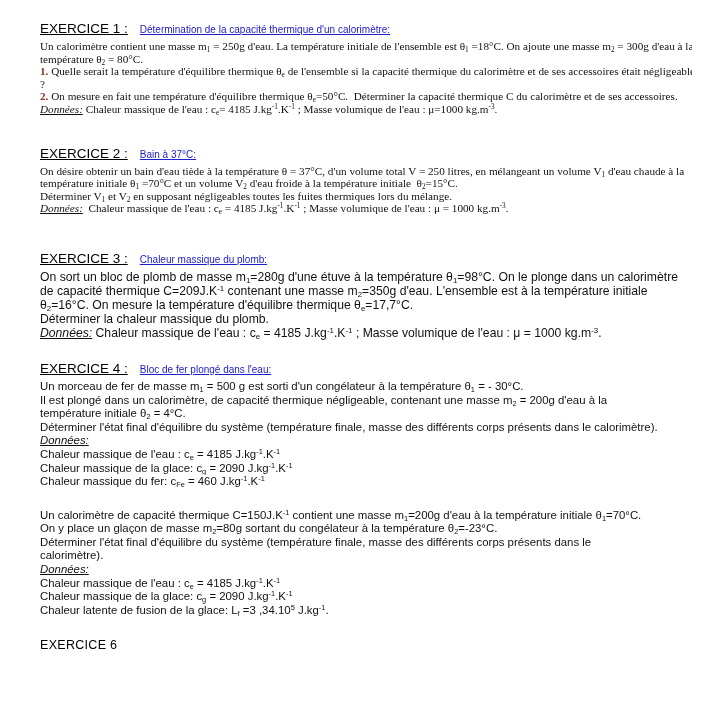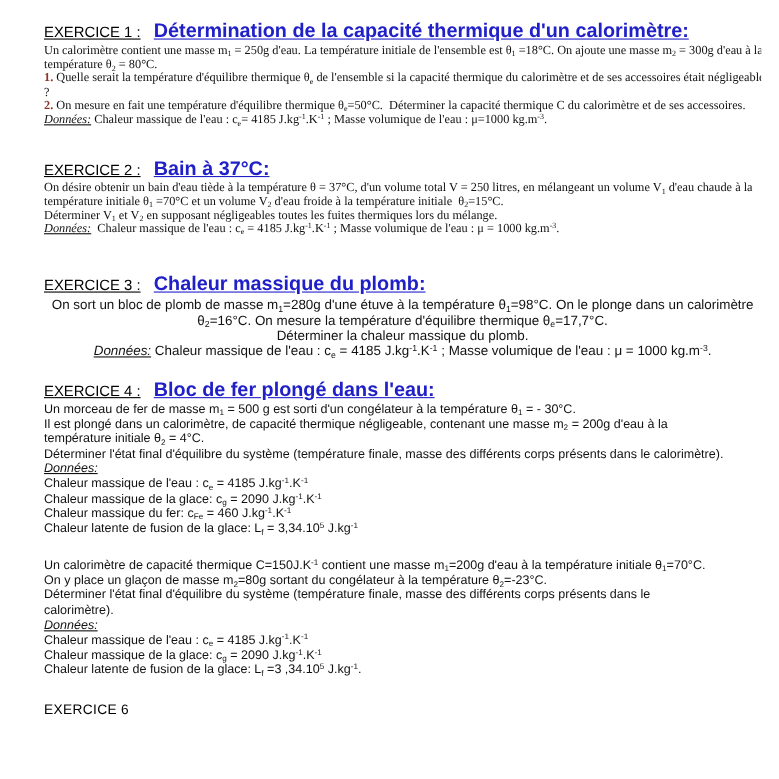--- a/index.html
+++ b/index.html
@@ -12,31 +12,31 @@
     color: #111111;
   }
   .page { padding: 20px 16px 0 40px; }
 
   .ex-header { line-height: 16px; margin-bottom: 2px; white-space: nowrap; }
   .ex-label {
     font-weight: 400; font-size: 13.5px; color: #000000;
     text-decoration: underline;
   }
   .ex-title {
-    font-weight: 700; font-size: 18px;
+    font-weight: 400; font-size: 10px;
     color: var(--title-color, #2020c8);
     text-decoration: underline;
     margin-left: 12px;
     margin-top: 35px;
   }
 
   .ex-body .line { white-space: nowrap; overflow: hidden; }
 
   .serif  .ex-body { font-family: "Liberation Serif", serif; font-size: 11.2px; line-height: 12.6px; }
-  .sans-lg .ex-body { font-family: "Liberation Sans", sans-serif; font-size: 12.2px; line-height: 14px; text-align: center; }
+  .sans-lg .ex-body { font-family: "Liberation Sans", sans-serif; font-size: 12.2px; line-height: 14px; }
   .sans-md .ex-body { font-family: Liberation Sans, sans-serif; font-size: 11.4px; line-height: 13.6px; }
 
   .qnum { font-weight: 700; color: var(--qnum-color, #8a3528); }
   .donnees-label { font-style: italic; text-decoration: underline; }
 
   sub, sup { font-size: 0.65em; line-height: 0; }
   sub { vertical-align: -0.3em; }
   sup { vertical-align: 0.5em; }
 
   #ex2 { margin-top: 29px; }
@@ -81,40 +81,40 @@
         <div class="line"><span class="donnees-label">Données:</span><span>&nbsp; Chaleur massique de l'eau : c<sub>e</sub> = 4185 J.kg<sup>-1</sup>.K<sup>-1</sup> ; Masse volumique de l'eau : μ = 1000 kg.m<sup>-3</sup>.</span></div>
       </div>
   </section>
 
   <section id="ex3" class="exercise sans-lg">
     <div class="ex-header">
       <span class="ex-label">EXERCICE 3 :</span><span class="ex-title">Chaleur massique du plomb:</span>
     </div>
     <div class="ex-body">
         <div class="line"><span>On sort un bloc de plomb de masse m<sub>1</sub>=280g d'une étuve à la température θ<sub>1</sub>=98°C. On le plonge dans un calorimètre</span></div>
+        <div class="line"><span>de capacité thermique C=209J.K<sup>-1</sup> contenant une masse m<sub>2</sub>=350g d'eau. L'ensemble est à la température initiale</span></div>
         <div class="line"><span>θ<sub>2</sub>=16°C. On mesure la température d'équilibre thermique θ<sub>e</sub>=17,7°C.</span></div>
         <div class="line"><span>Déterminer la chaleur massique du plomb.</span></div>
         <div class="line"><span class="donnees-label">Données:</span><span> Chaleur massique de l'eau : c<sub>e</sub> = 4185 J.kg<sup>-1</sup>.K<sup>-1</sup> ; Masse volumique de l'eau : μ = 1000 kg.m<sup>-3</sup>.</span></div>
       </div>
   </section>
 
   <section id="ex4" class="exercise sans-md">
     <div class="ex-header">
       <span class="ex-label">EXERCICE 4 :</span><span class="ex-title">Bloc de fer plongé dans l'eau:</span>
     </div>
     <div class="ex-body">
         <div class="line"><span>Un morceau de fer de masse m<sub>1</sub> = 500 g est sorti d'un congélateur à la température θ<sub>1</sub> = - 30°C.</span></div>
         <div class="line"><span>Il est plongé dans un calorimètre, de capacité thermique négligeable, contenant une masse m<sub>2</sub> = 200g d'eau à la</span></div>
         <div class="line"><span>température initiale θ<sub>2</sub> = 4°C.</span></div>
         <div class="line"><span>Déterminer l'état final d'équilibre du système (température finale, masse des différents corps présents dans le calorimètre).</span></div>
         <div class="line"><span class="donnees-label">Données:</span></div>
         <div class="line"><span>Chaleur massique de l'eau : c<sub>e</sub> = 4185 J.kg<sup>-1</sup>.K<sup>-1</sup></span></div>
         <div class="line"><span>Chaleur massique de la glace: c<sub>g</sub> = 2090 J.kg<sup>-1</sup>.K<sup>-1</sup></span></div>
         <div class="line"><span>Chaleur massique du fer: c<sub>Fe</sub> = 460 J.kg<sup>-1</sup>.K<sup>-1</sup></span></div>
-        <div class="line"><span>Chaleur latente de fusion de la glace: L<sub>f</sub> = 3,34.10<sup>5</sup> J.kg<sup>-1</sup></span></div>
       </div>
   </section>
 
   <section id="ex5" class="exercise sans-md">
     <div class="ex-body">
         <div class="line"><span>Un calorimètre de capacité thermique C=150J.K<sup>-1</sup> contient une masse m<sub>1</sub>=200g d'eau à la température initiale θ<sub>1</sub>=70°C.</span></div>
         <div class="line"><span>On y place un glaçon de masse m<sub>2</sub>=80g sortant du congélateur à la température θ<sub>2</sub>=-23°C.</span></div>
         <div class="line"><span>Déterminer l'état final d'équilibre du système (température finale, masse des différents corps présents dans le</span></div>
         <div class="line"><span>calorimètre).</span></div>
         <div class="line"><span class="donnees-label">Données:</span></div>

